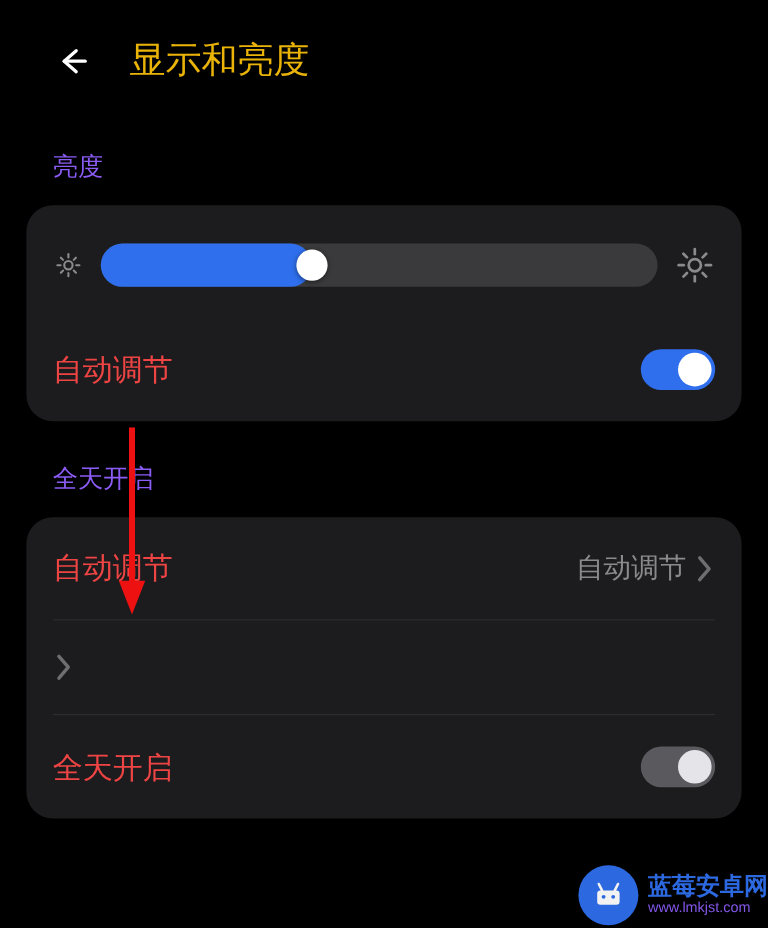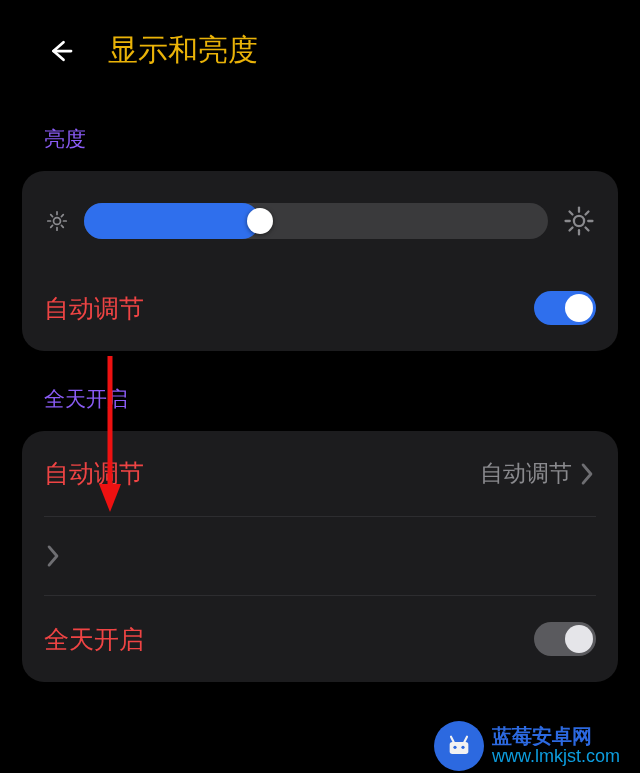--- a/index.html
+++ b/index.html
@@ -34,25 +34,25 @@
   .switch-off-inner .switch-knob { right: 3px; background:#e5e5e9; }
 
   .sep { height: 1px; background: #2d2d30; margin: 0; }
 
   .chevron { display: flex; align-items: center; }
 
   
   .arrow-overlay { position: absolute; left: 99px; top: 356px; width: 22px; height: 156px; pointer-events: none; }
 
   
-  .watermark { position: absolute; right: 20px; bottom: 2px; display: flex; align-items: center; gap: 8px; opacity: 0.95; }
+  .watermark { position: absolute; right: 0; bottom: 2px; display: flex; align-items: center; gap: 8px; opacity: 0.95; }
   .wm-circle { width: 50px; height: 50px; border-radius: 50%; background: #2f6fed; display: flex; align-items: center; justify-content: center; }
   .wm-text { display: flex; flex-direction: column; line-height: 1.1; }
   .wm-line1 { color: #2f6fed; font-size: 20px; font-weight: 700; }
-  .wm-line2 { color: #0ea5e9; font-size: 18px; }
+  .wm-line2 { color: #8b5cf6; font-size: 12px; }
 </style>
 </head>
 <body>
 
 <div class="header">
   <div class="back-icon">
     <svg width="30" height="30" viewBox="0 0 24 24">
       <path d="M14 5 L6 12 L14 19" stroke="#ffffff" stroke-width="2.2" fill="none" stroke-linecap="round" stroke-linejoin="round"></path>
       <line x1="6" y1="12" x2="20" y2="12" stroke="#ffffff" stroke-width="2.2" stroke-linecap="round"></line>
     </svg>

